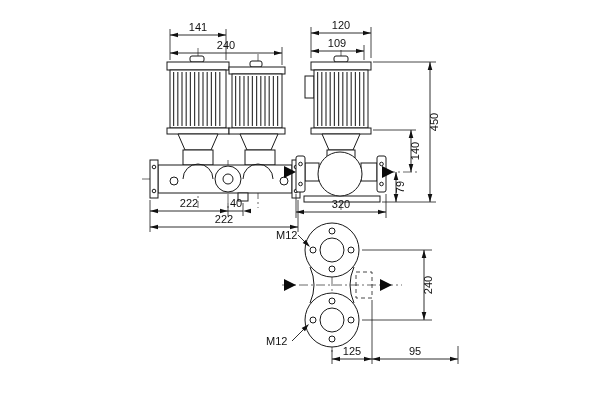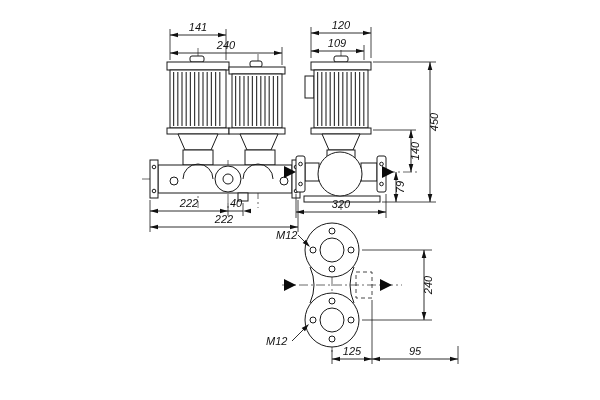--- a/index.html
+++ b/index.html
@@ -1,17 +1,17 @@
 <!DOCTYPE html>
 <html><head>
 <meta charset="utf-8">
 <style>
   html,body{margin:0;padding:0;background:#ffffff;}
   .canvas{position:relative;width:600px;height:400px;background:#ffffff;overflow:hidden;
-          font-family:"Liberation Sans",sans-serif;font-style:italic;}
+          font-family:"Liberation Sans",sans-serif;}
   svg{display:block;}
   .ln{stroke:#1a1a1a;stroke-width:1;fill:none;}
   .fillw{stroke:#1a1a1a;stroke-width:1;fill:#ffffff;}
   .dimln{stroke:#1a1a1a;stroke-width:0.9;fill:none;}
   .ext{stroke:#1a1a1a;stroke-width:0.8;fill:none;}
   .cl{stroke:#444;stroke-width:0.8;fill:none;stroke-dasharray:9 3 2 3;}
   .fins{stroke:#3a3a3a;stroke-dasharray:1.2 3;fill:none;}
   .hid{stroke:#1a1a1a;stroke-width:0.8;fill:none;stroke-dasharray:4 3;}
   text{font-family:"Liberation Sans",sans-serif;font-size:11px;fill:#111;}
   .dim{text-anchor:middle;}

